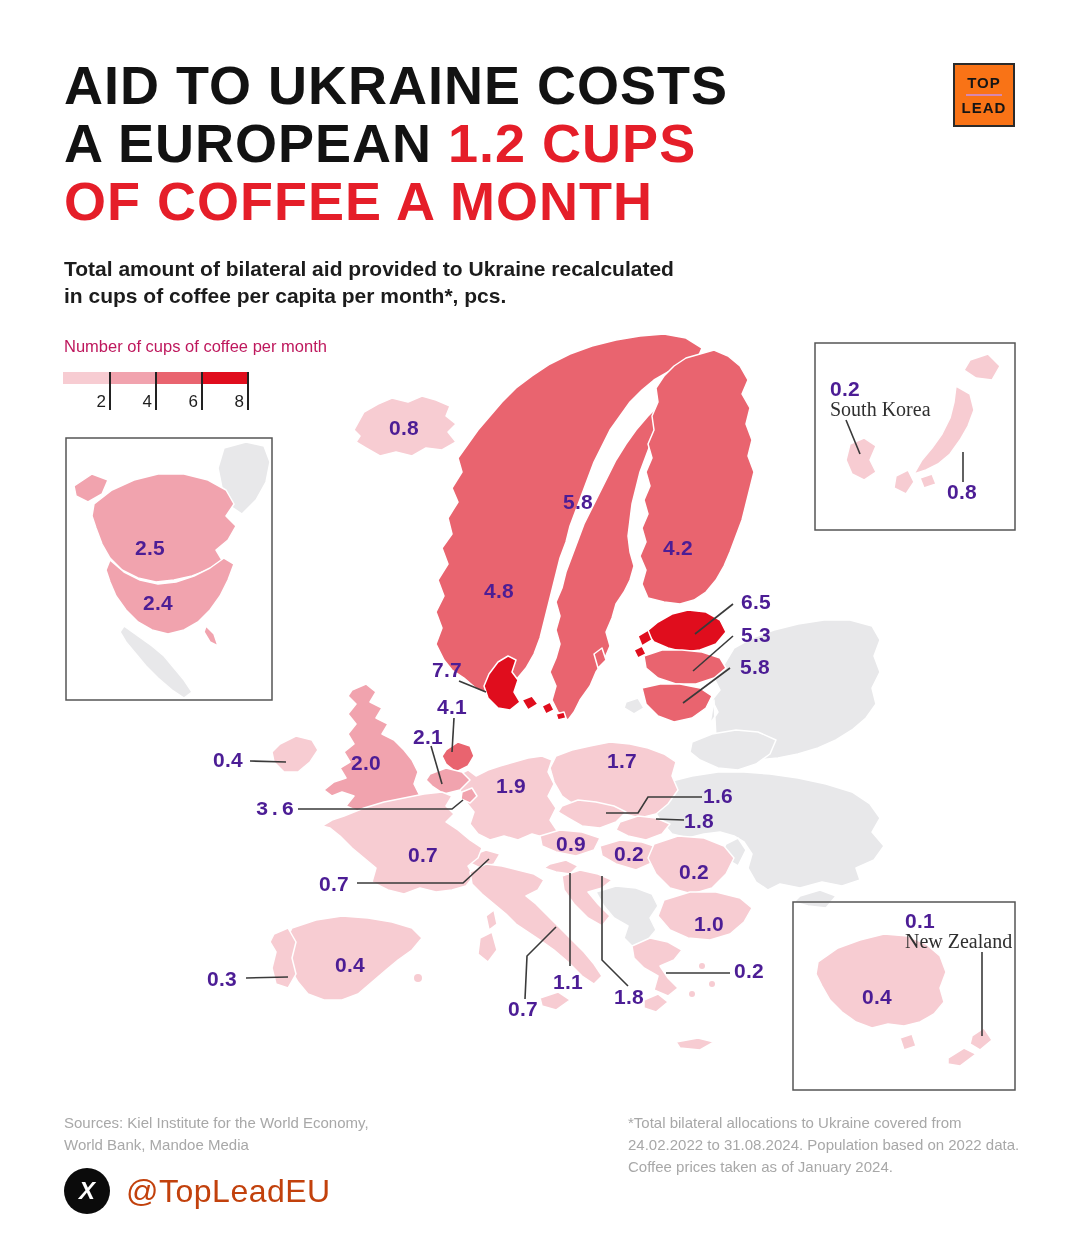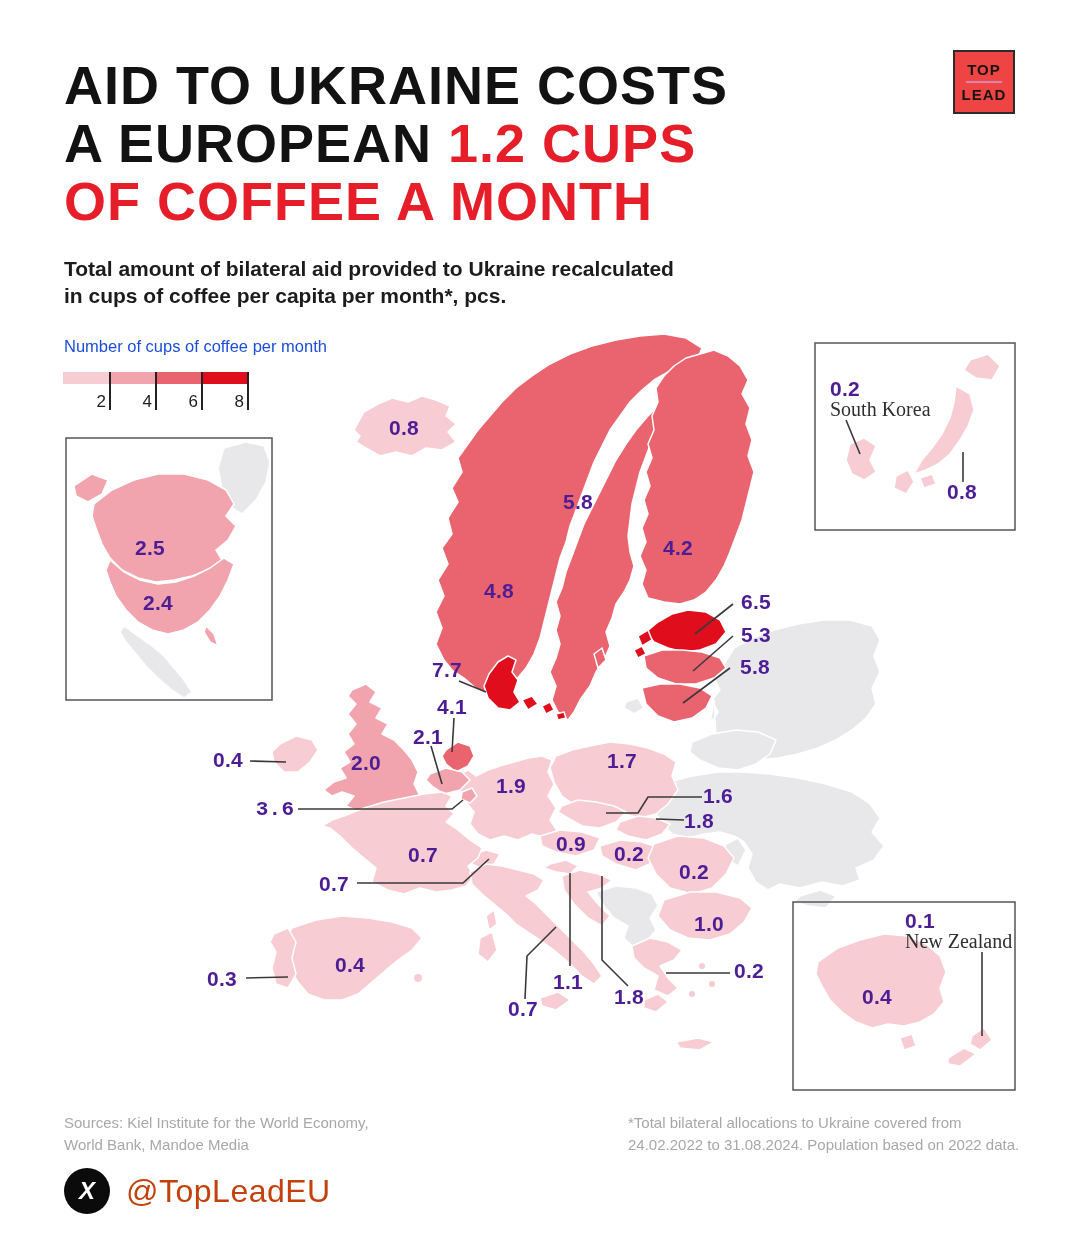--- a/index.html
+++ b/index.html
@@ -3,28 +3,28 @@
 <meta charset="utf-8">
 <style>
   html,body{margin:0;padding:0;background:#fff;}
   #poster{position:relative;width:1080px;height:1259px;background:#ffffff;overflow:hidden;
           font-family:"Liberation Sans", sans-serif;}
   
   .title{position:absolute;left:64px;top:56px;font-weight:800;font-size:54px;line-height:58px;
          letter-spacing:1px;color:#121212;}
   .title .red{color:#e51e29;}
   
-  .logo{position:absolute;left:953px;top:50px;width:58px;height:60px;border:2.5px solid #2b2b2b;
-        background:#ef4444;display:flex;flex-direction:column;align-items:center;justify-content:center;}
+  .logo{position:absolute;left:953px;top:63px;width:58px;height:60px;border:2.5px solid #2b2b2b;
+        background:#f97316;display:flex;flex-direction:column;align-items:center;justify-content:center;}
   .logo .t{font-size:15px;font-weight:700;color:#151515;letter-spacing:1px;}
   .logo .bar{width:36px;height:2px;background:#d687b0;margin:3px 0;}
   
   .subtitle{position:absolute;left:64px;top:255px;font-size:21px;line-height:27px;font-weight:700;color:#1c1c1c;}
   
-  .legend-title{position:absolute;left:64px;top:337px;font-size:16.5px;color:#1d4ed8;}
+  .legend-title{position:absolute;left:64px;top:337px;font-size:16.5px;color:#be185d;}
   .legend-bar{position:absolute;left:63px;top:372px;width:184px;height:12px;display:flex;}
   .legend-bar .seg{flex:1;height:12px;}
   .legend-tick{position:absolute;top:372px;width:1.5px;height:38px;background:#222;}
   .legend-num{position:absolute;top:392px;width:24px;text-align:right;font-size:17px;color:#1e1e1e;}
   
   #labels-layer{position:absolute;left:0;top:0;width:1080px;height:1259px;pointer-events:none;}
   .map-label{position:absolute;transform:translate(-50%,-50%);font-weight:800;font-size:21px;
              color:#4c1d95;white-space:nowrap;letter-spacing:.3px;}
   .map-label.left{transform:translate(0,-50%);}
   .map-label.name{font-weight:400;font-size:20px;color:#2f2f2f;letter-spacing:0;font-family:Liberation Serif, serif;}
@@ -222,20 +222,21 @@
       <div class="map-label" style="left: 877px; top: 997px;">0.4</div>
     </div>
 
   <div class="sources">
     <div>Sources: Kiel Institute for the World Economy,</div>
     <div>World Bank, Mandoe Media</div>
   </div>
   <div class="footnote">
     <div>*Total bilateral allocations to Ukraine covered from</div>
     <div>24.02.2022 to 31.08.2024.  Population based on 2022 data.</div>
+    <div>Coffee prices taken as of January 2024.</div>
   </div>
   <div class="social">
     <div class="x-circle">
         <span>X</span>
       </div>
     <div class="handle">@TopLeadEU</div>
   </div>
 
 </div>
 

